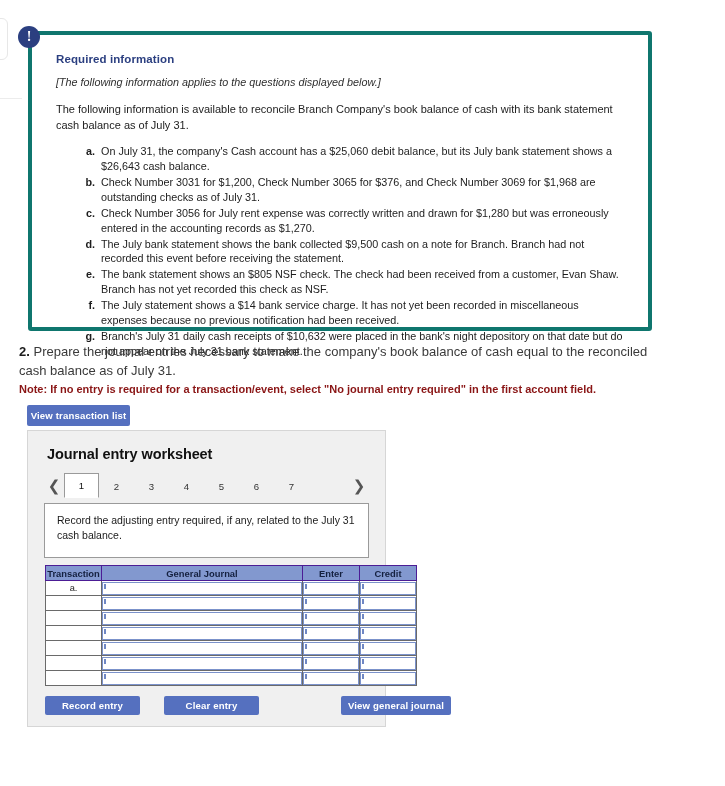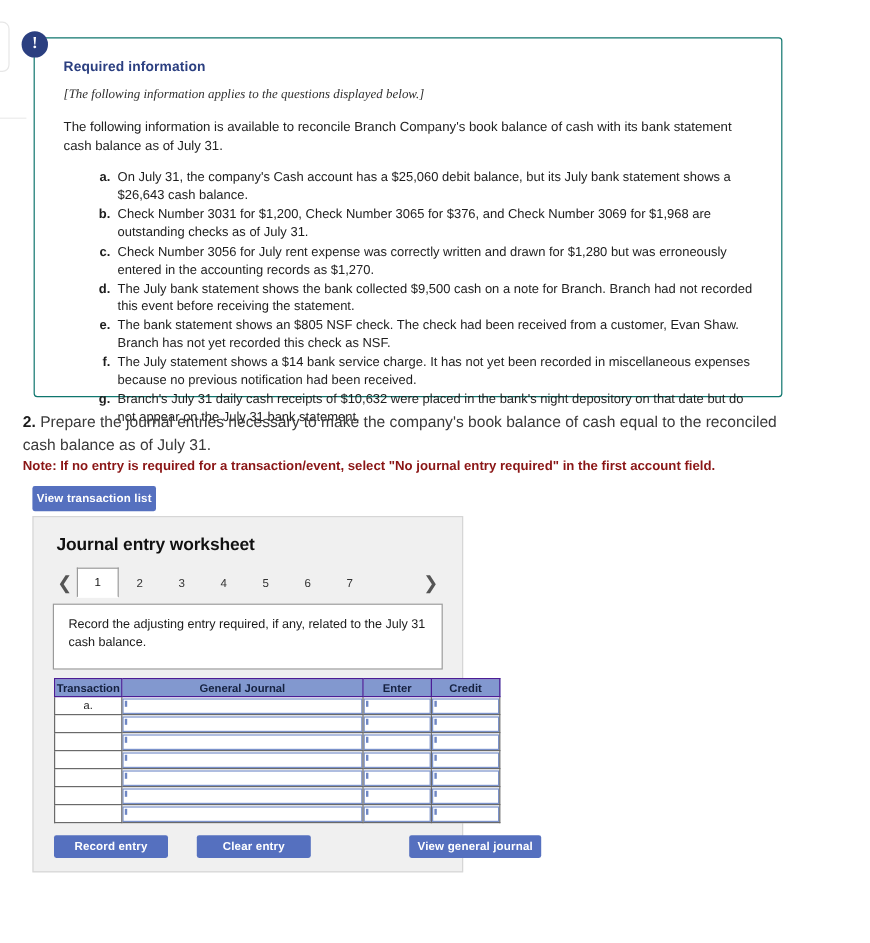--- a/index.html
+++ b/index.html
@@ -41,21 +41,21 @@
     background: #ececec;
   }
 
   
   .req-box {
     position: absolute;
     left: 28px;
     top: 31px;
     width: 624px;
     height: 300px;
-    border: 1px solid #0f766e;
+    border: 4px solid #0f766e;
     border-radius: 3px;
     background: #ffffff;
   }
   .req-badge {
     position: absolute;
     left: 18px;
     top: 26px;
     width: 22px;
     height: 22px;
     border-radius: 50%;
@@ -76,21 +76,20 @@
     font-size: 11.5px;
     font-weight: bold;
     margin: 0 0 11px 0;
     letter-spacing: .1px;
   }
   .req-applies {
     color: #2e2e2e;
     font-size: 10.8px;
     font-style: italic;
     margin: 0 0 14px 0;
-    font-family: Liberation Serif, serif;
   }
   .req-lead {
     color: #222;
     font-size: 11px;
     line-height: 1.42;
     margin: 0 0 11px 0;
     max-width: 583px;
   }
 
   ol.facts {

